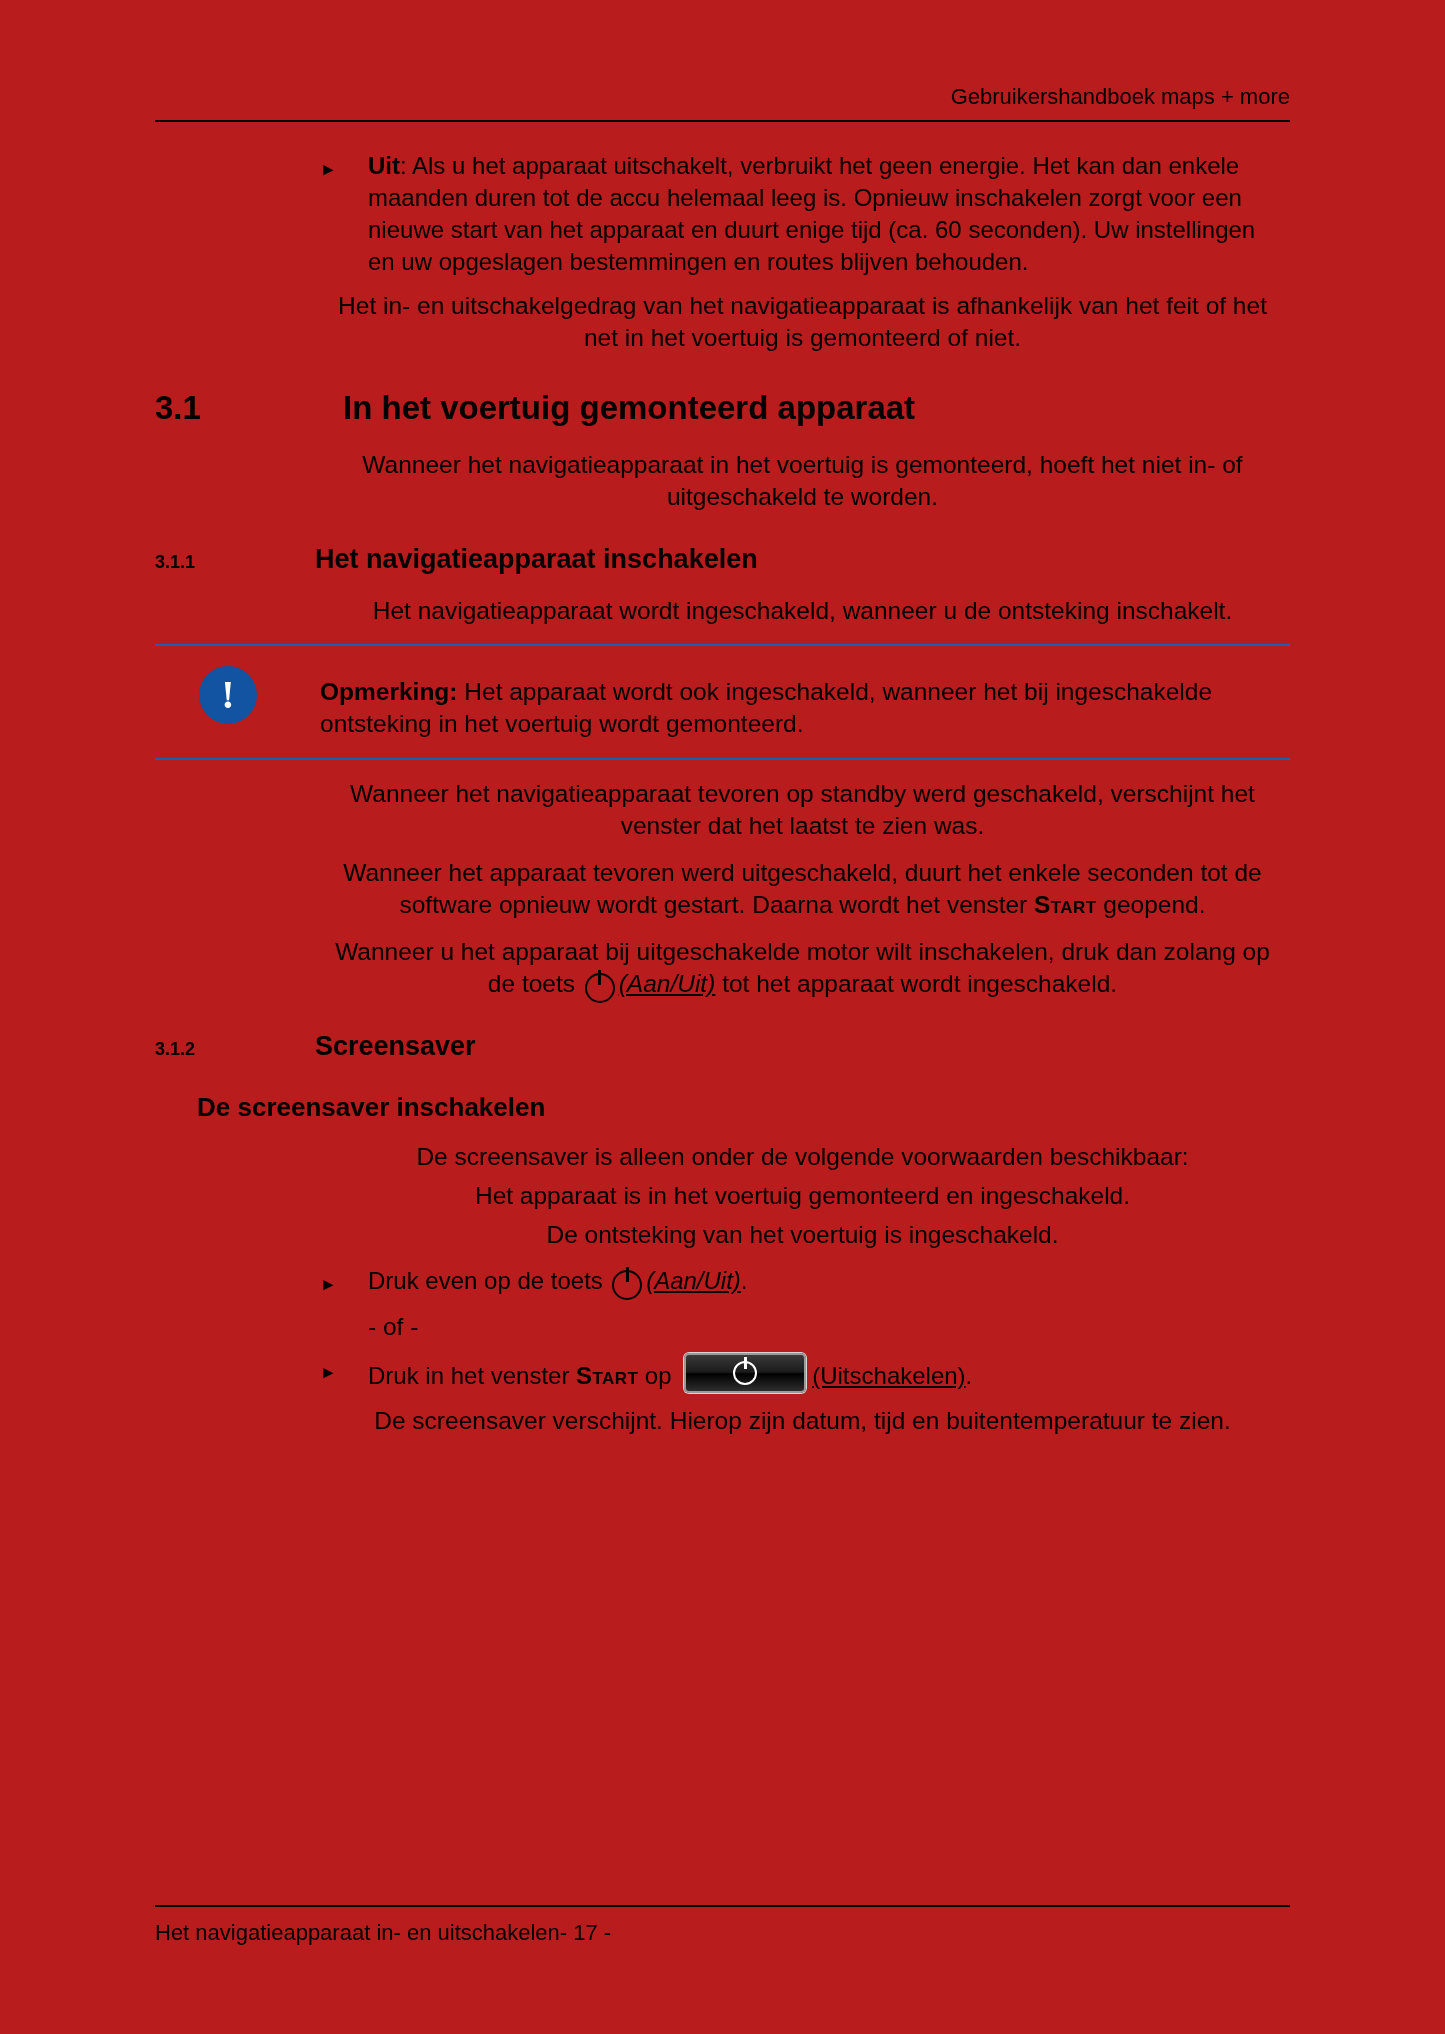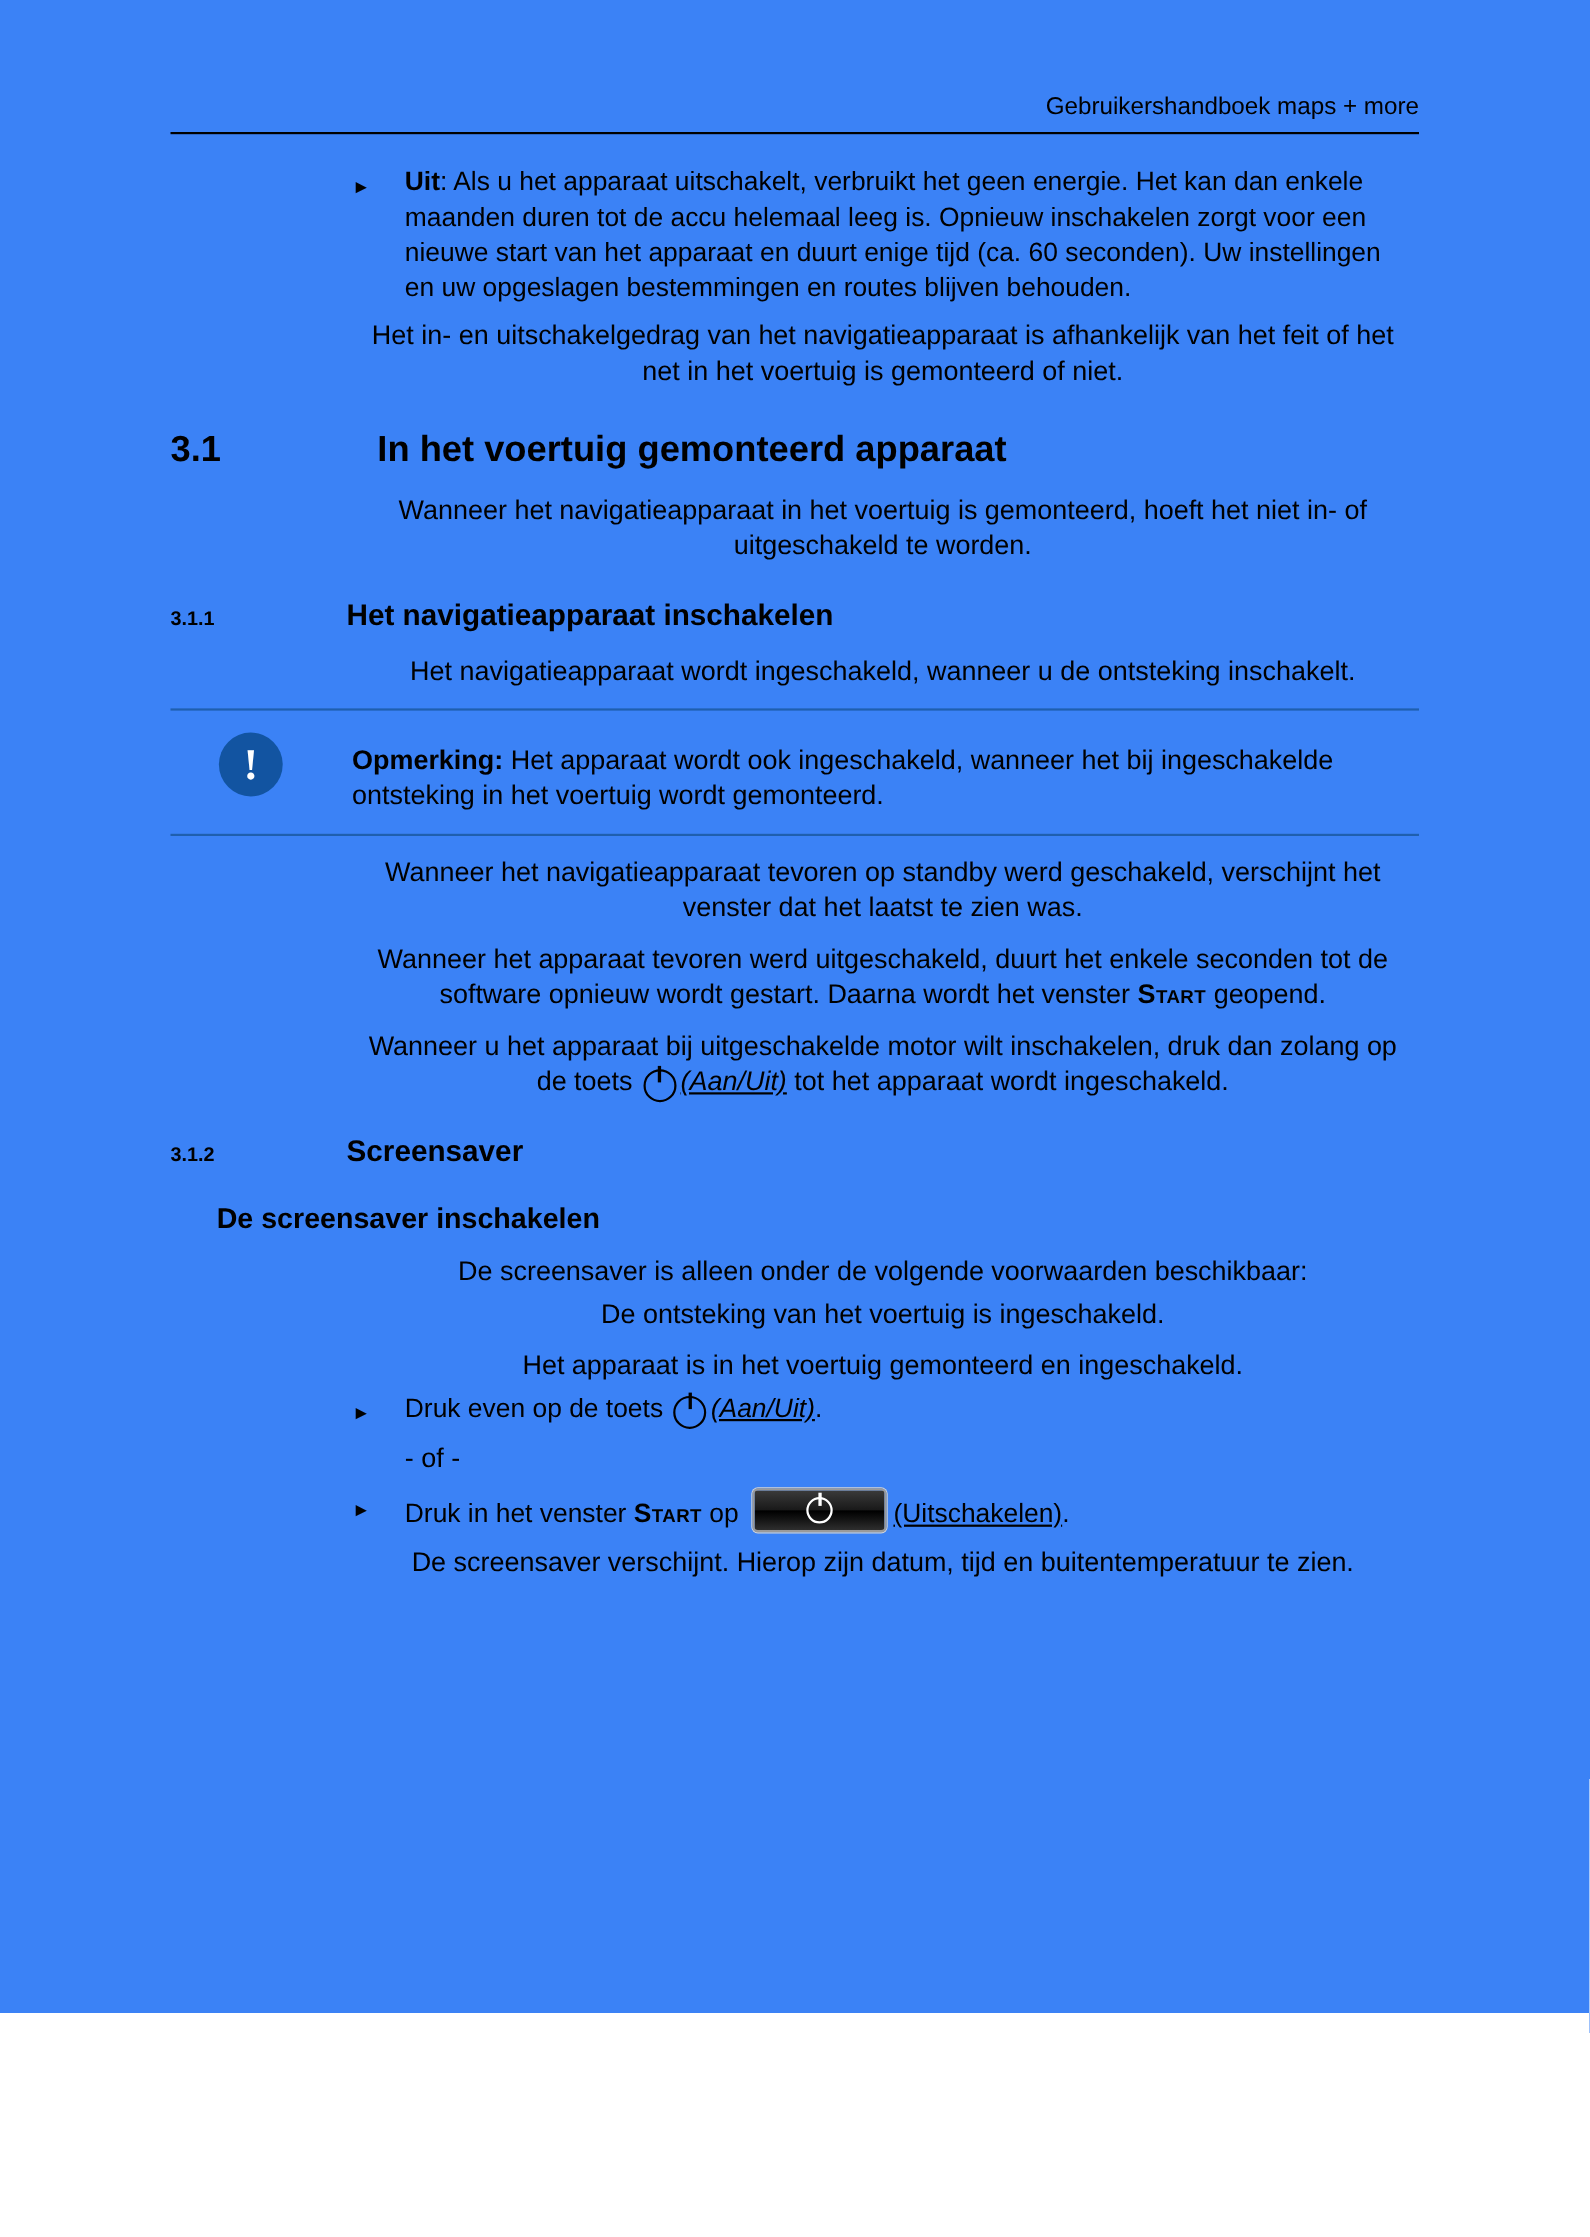--- a/index.html
+++ b/index.html
@@ -7,23 +7,23 @@
     padding: 0;
     background: #ffffff;
   }
   body {
     font-family: "Liberation Sans", sans-serif;
     color: #000000;
   }
   .page {
     position: relative;
     width: 1445px;
-    height: 1830px;
+    height: 2034px;
     margin: 0 auto;
-    background: #3b82f6;
+    background: #b91c1c;
     box-sizing: border-box;
     overflow: hidden;
   }
   
   .header {
     position: absolute;
     left: 155px;
     top: 84px;
     width: 1135px;
     text-align: right;
@@ -287,22 +287,22 @@
     <p class="para indent"><span>Wanneer u het apparaat bij uitgeschakelde motor wilt inschakelen, druk dan zolang op de toets </span><span class="glyph-wrap"><span class="power-glyph"></span></span> <span class="italic-u">(Aan/Uit)</span><span> tot het apparaat wordt ingeschakeld.</span></p>
 
     <div class="h2-row">
       <div class="h2-num">3.1.2</div>
       <div class="h2-title">Screensaver</div>
     </div>
 
     <div class="h3-title">De screensaver inschakelen</div>
 
     <p class="para indent tight">De screensaver is alleen onder de volgende voorwaarden beschikbaar:</p>
+    <p class="para indent tight">Het apparaat is in het voertuig gemonteerd en ingeschakeld.</p>
     <p class="para indent">De ontsteking van het voertuig is ingeschakeld.</p>
-    <p class="para indent tight">Het apparaat is in het voertuig gemonteerd en ingeschakeld.</p>
 
     <div class="bullet-row">
       <div class="bullet-arrow">►</div>
       <div class="bullet-text"><span>Druk even op de toets </span><span class="glyph-wrap"><span class="power-glyph"></span></span> <span class="italic-u">(Aan/Uit)</span><span>.</span></div>
     </div>
 
     <div class="dash-of">- of -</div>
 
     <div class="bullet-row">
       <div class="bullet-arrow">►</div>

